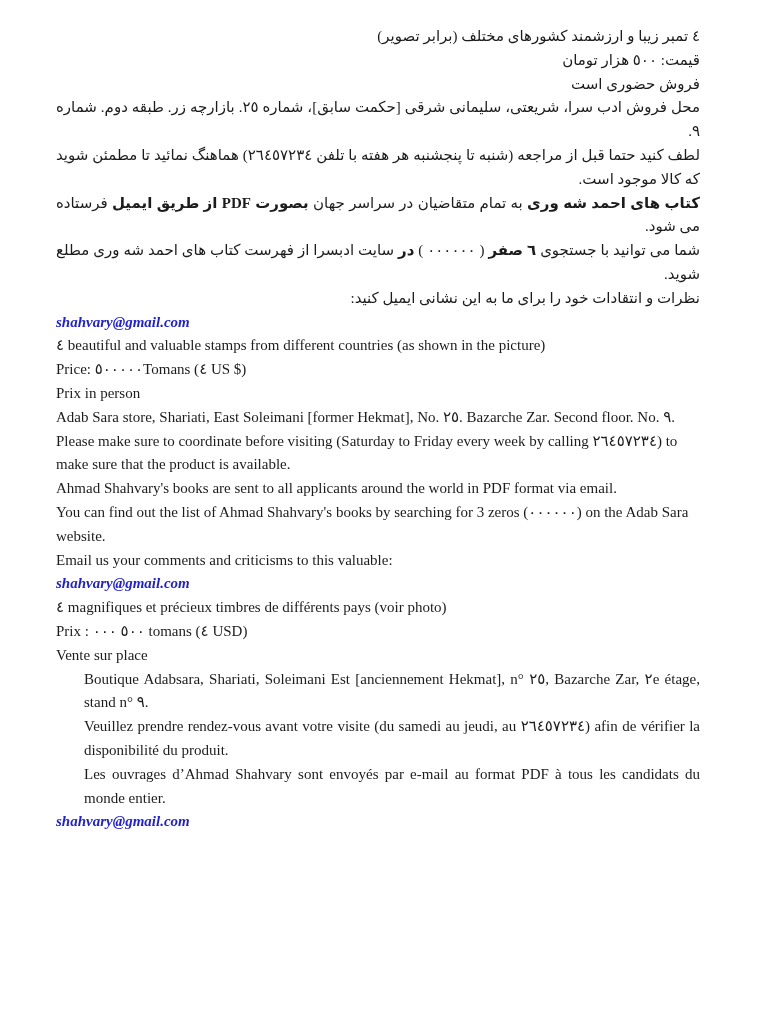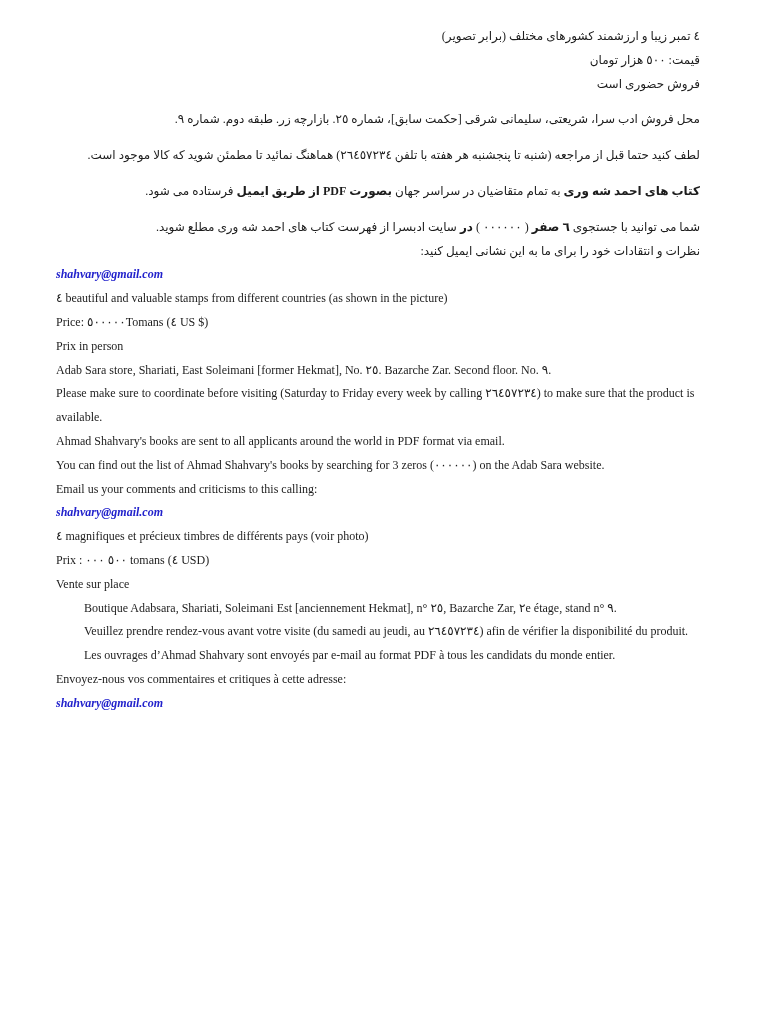--- a/index.html
+++ b/index.html
@@ -12,35 +12,34 @@
     height: 1023px;
     overflow: hidden;
     color: #1c1c1c;
     font-family: "Liberation Serif", "DejaVu Serif", "DejaVu Sans", serif;
   }
   .page {
     box-sizing: border-box;
     width: 757px;
     height: 940px;
     padding: 25px 57px 8px 56px;
-    font-size: 12px;
+    font-size: 15px;
     line-height: 23.8px;
   }
   p { margin: 0; }
   .rtl {
     direction: rtl;
     text-align: right;
     unicode-bidi: embed;
   }
   .rtl-just {
     direction: rtl;
     text-align: justify;
     text-align-last: right;
     unicode-bidi: embed;
-    margin-top: 12px;
   }
   .ltr { direction: ltr; text-align: left; }
   .ltr-just {
     direction: ltr;
     text-align: justify;
     text-align-last: left;
     margin-left: 28px;
   }
   .b { font-weight: bold; }
   .email-line { direction: ltr; text-align: left; }
@@ -70,28 +69,27 @@
   </section>
 
   <section>
     <p class="ltr">٤ beautiful and valuable stamps from different countries (as shown in the picture)</p>
     <p class="ltr">Price: ٥٠٠٠٠٠Tomans (٤ US $)</p>
     <p class="ltr">Prix in person</p>
     <p class="ltr">Adab Sara store, Shariati, East Soleimani [former Hekmat], No. ٢٥. Bazarche Zar. Second floor. No. ٩.</p>
     <p class="ltr">Please make sure to coordinate before visiting (Saturday to Friday every week by calling ٢٦٤٥٧٢٣٤) to make sure that the product is available.</p>
     <p class="ltr">Ahmad Shahvary's books are sent to all applicants around the world in PDF format via email.</p>
     <p class="ltr">You can find out the list of Ahmad Shahvary's books by searching for 3 zeros (٠٠٠٠٠٠) on the Adab Sara website.</p>
-    <p class="ltr">Email us your comments and criticisms to this calling:</p>
+    <p class="ltr">Email us your comments and criticisms to this valuable:</p>
     <p class="email-line"><a class="email-link">shahvary@gmail.com</a></p>
   </section>
 
   <section>
     <p class="ltr">٤ magnifiques et précieux timbres de différents pays (voir photo)</p>
     <p class="ltr">Prix : ٥٠٠ ٠٠٠ tomans (٤ USD)</p>
     <p class="ltr">Vente sur place</p>
     <p class="ltr-just">Boutique Adabsara, Shariati, Soleimani Est [anciennement Hekmat], n° ٢٥, Bazarche Zar, ٢e étage, stand n° ٩.</p>
     <p class="ltr-just">Veuillez prendre rendez-vous avant votre visite (du samedi au jeudi, au ٢٦٤٥٧٢٣٤) afin de vérifier la disponibilité du produit.</p>
     <p class="ltr-just">Les ouvrages d’Ahmad Shahvary sont envoyés par e-mail au format PDF à tous les candidats du monde entier.</p>
-    <p class="ltr">Envoyez-nous vos commentaires et critiques à cette adresse:</p>
     <p class="email-line"><a class="email-link">shahvary@gmail.com</a></p>
   </section>
 
 </div>
 
 </body></html>

